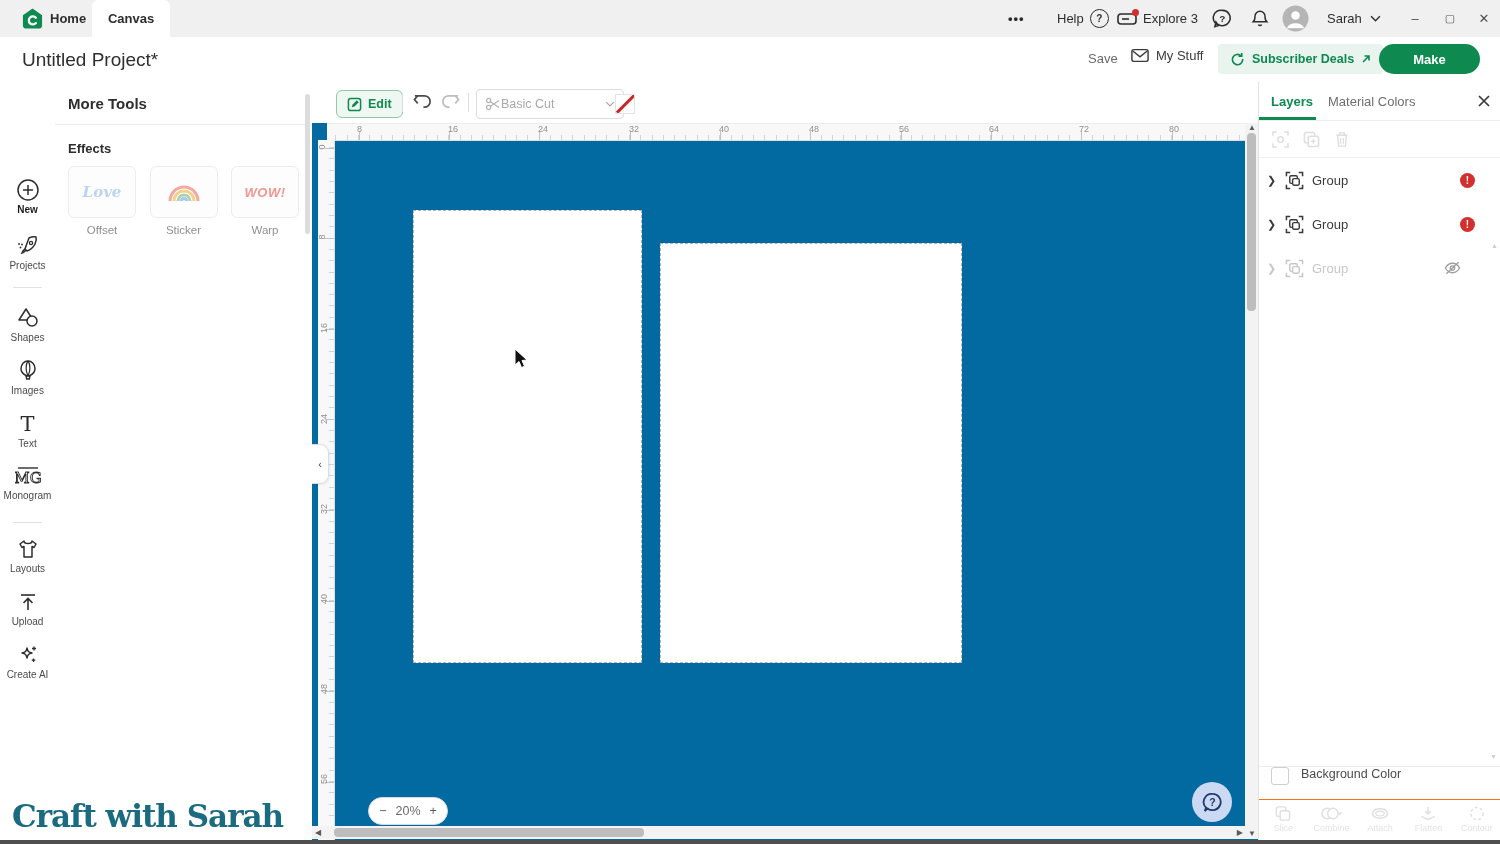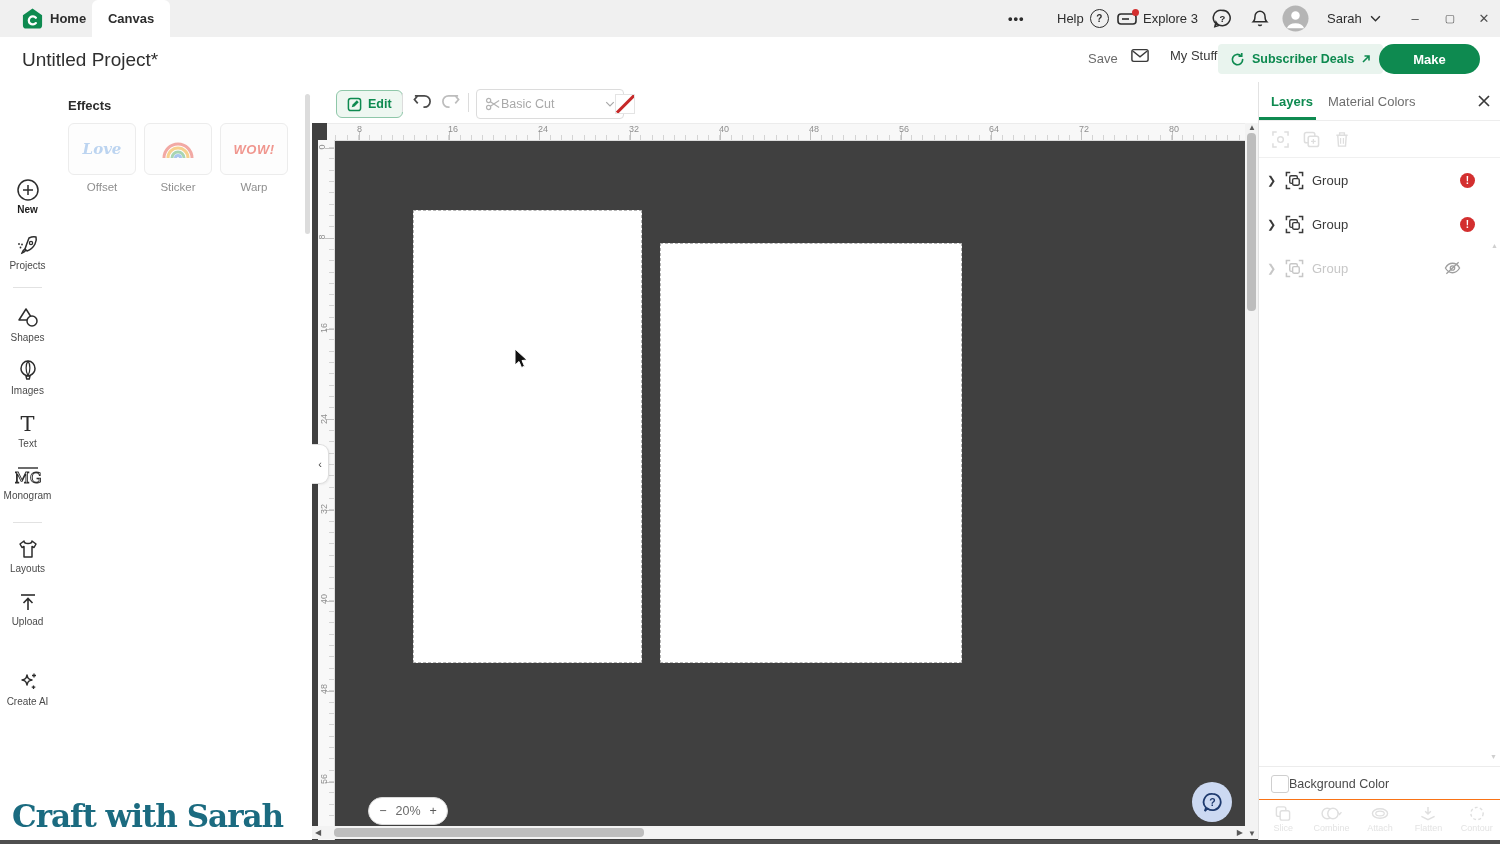--- a/index.html
+++ b/index.html
@@ -21,29 +21,29 @@
         border-radius:16px;font-size:13px;font-weight:bold;font-family:inherit;cursor:pointer;}
   
   .rail{position:absolute;left:0;top:82px;width:55px;height:762px;background:#fff;border-right:1px solid #e6e6e6;}
   .rail-item{position:absolute;left:0;width:55px;text-align:center;cursor:pointer;}
   .rail-item .lbl{display:block;font-size:10px;color:#4a4a4a;margin-top:2px;}
   .rail-div{position:absolute;left:13px;width:29px;border-top:1px solid #e2e2e2;}
   
   .panel{position:absolute;left:55px;top:82px;width:257px;height:762px;background:#fff;border-right:1px solid #e2e2e2;}
   .panel h2{margin:0;padding:13px 13px 12px;font-size:15px;font-weight:bold;border-bottom:1px solid #ececec;}
   .effects-title{padding:16px 13px 10px;font-size:13px;font-weight:bold;}
-  .cards{display:flex;gap:8px;padding:0 13px;}
+  .cards{display:flex;gap:8px;padding:0 13px;justify-content:space-between;}
   .card{width:68px;text-align:center;cursor:pointer;}
   .card .thumb{width:66px;height:50px;border:1px solid #ececec;border-radius:6px;background:#fdfdfd;
                display:flex;align-items:center;justify-content:center;overflow:hidden;}
   .card .clbl{display:block;font-size:11.5px;color:#8f8f8f;margin-top:6px;}
   .love{font-family:"DejaVu Serif",serif;font-style:italic;font-weight:bold;font-size:15px;color:#bcd4f0;}
   .wow{font-style:italic;font-weight:bold;font-size:13px;color:#f0968e;letter-spacing:.5px;}
   
-  .canvas{position:absolute;left:312px;top:82px;width:946px;height:762px;background:#404040;overflow:hidden;}
+  .canvas{position:absolute;left:312px;top:82px;width:946px;height:762px;background:#0369a1;overflow:hidden;}
   .ctoolbar{position:absolute;left:0;top:0;width:946px;height:41px;background:#fff;}
   .editbtn{position:absolute;left:24px;top:8px;height:26px;padding:0 10px;display:flex;align-items:center;gap:6px;
            background:#eef7f1;border:1px solid #8fc7a9;border-radius:6px;color:#0e8a50;font-size:12.5px;font-weight:bold;cursor:pointer;}
   .vsep{position:absolute;top:11px;width:1px;height:19px;background:#dcdcdc;}
   .matdrop{position:absolute;left:164px;top:7px;width:130px;height:28px;border:1px solid #dcdcdc;border-radius:4px;
            display:flex;align-items:center;padding:0 8px;color:#a9a9a9;font-size:12.5px;cursor:default;background:#fff;}
   .swatch{position:absolute;left:303px;top:12px;width:18px;height:18px;background:#fff;border:1px solid #e4e4e4;overflow:hidden;cursor:pointer;}
   .swatch::after{content:"";position:absolute;left:-3px;top:7px;width:26px;height:2.5px;background:#c62828;transform:rotate(-45deg);}
   
   .hruler{position:absolute;left:0;top:41px;width:931px;height:16px;background:#f8f8f8;border-bottom:1px solid #dedede;border-top:1px solid #ececec;}
@@ -79,21 +79,21 @@
   .rtab{position:absolute;top:0;height:38px;display:flex;align-items:center;font-size:13px;cursor:pointer;}
   .runderline{position:absolute;left:0;top:35px;width:57px;height:3px;background:#0e8a50;}
   .licons{position:relative;height:36px;border-bottom:1px solid #f0f0f0;}
   .lrow{position:relative;height:44px;display:flex;align-items:center;gap:8px;padding-left:8px;cursor:pointer;}
   .lrow .chev{color:#3a3a3a;font-size:11px;width:10px;}
   .lrow .lname{font-size:13px;color:#3a3a3a;}
   .lrow.hidden-row .chev,.lrow.hidden-row .lname{color:#c7c7c7;}
   .badge{position:absolute;right:26px;width:15px;height:15px;border-radius:50%;background:#d32f2f;color:#fff;
          font-size:10px;font-weight:bold;display:flex;align-items:center;justify-content:center;}
   .bgrow{position:absolute;left:0;bottom:44px;width:242px;height:34px;border-top:1px solid #ececec;
-         display:flex;align-items:center;padding-left:12px;box-sizing:border-box;}
+         display:flex;gap:12px;padding-left:12px;box-sizing:border-box;}
   .checkbox{width:16px;height:16px;background:#fff;border:1.5px solid #cfcfcf;border-radius:3px;cursor:pointer;}
   .bglabel{font-size:12.5px;color:#4a4a4a;}
   .btoolbar{position:absolute;left:0;bottom:0;width:242px;height:44px;border-top:1px solid #f97316;display:flex;}
   .btool{flex:1;text-align:center;padding-top:5px;color:#dfdfdf;cursor:default;}
   .btool .blbl{display:block;font-size:9px;color:#e3e3e3;margin-top:1px;}
   .watermark{position:absolute;left:12px;top:798px;font-family:"DejaVu Serif",serif;font-weight:bold;
              font-size:31px;color:#1b6b80;letter-spacing:-1px;z-index:5;}
   .bottomstrip{position:absolute;left:0;top:840px;width:1500px;height:4px;background:#4f4f4f;}
   svg{display:block;}
 </style>
@@ -165,21 +165,21 @@
         <span>▢</span>
       </div>
     <div class="tb-ico" style="left:1474px;width:20px;font-size:13px;color:#4f4f4f;">
         <span>✕</span>
       </div>
   </div>
 
   <div class="header">
     <div class="abs" style="left:22px;top:12px;font-size:19px;color:#2f2f2f;">Untitled Project*</div>
     <div class="abs" style="left:1088px;top:14px;font-size:13px;color:#6b6b6b;cursor:pointer;">Save</div>
-    <div class="abs" style="left:1131px;top:11px;display:flex;align-items:center;gap:21px;font-size:13px;color:#3a3a3a;cursor:pointer;">
+    <div class="abs" style="left:1131px;top:11px;display:flex;align-items:center;gap:7px;font-size:13px;color:#3a3a3a;cursor:pointer;">
       <svg width="18" height="15" viewBox="0 0 20 16">
           <rect x="1" y="1.5" width="18" height="13" rx="2" fill="none" stroke="#3a3a3a" stroke-width="1.6"></rect>
           <path d="M2 3 l8 6.5 8-6.5" fill="none" stroke="#3a3a3a" stroke-width="1.6"></path>
         </svg>
       <span>My Stuff</span>
     </div>
     <div class="pill">
       <svg width="15" height="15" viewBox="0 0 16 16">
           <path d="M13.5 8 a5.5 5.5 0 1 1 -1.8-4" fill="none" stroke="#0e8a50" stroke-width="1.8" stroke-linecap="round"></path>
           <path d="M12.5 1 v3.4 h-3.4" fill="none" stroke="#0e8a50" stroke-width="1.8"></path>
@@ -243,31 +243,32 @@
         </svg>
       <span class="lbl">Layouts</span>
     </div>
     <div class="rail-item" style="top:508px;">
       <svg width="24" height="24" viewBox="0 0 24 24" style="margin:0 auto;">
           <path d="M5 5 h14" stroke="#2d2d2d" stroke-width="1.6"></path>
           <path d="M12 20 V9 M7.5 13 L12 8.5 16.5 13" fill="none" stroke="#2d2d2d" stroke-width="1.6"></path>
         </svg>
       <span class="lbl">Upload</span>
     </div>
-    <div class="rail-item" style="top:588px;">
+    <div class="rail-item" style="top:561px;">
       <svg width="24" height="24" viewBox="0 0 24 24" style="margin:0 auto;">
           <path d="M11 5 c.8 3.5 1.5 4.2 5 5 -3.5.8-4.2 1.5-5 5 -.8-3.5-1.5-4.2-5-5 3.5-.8 4.2-1.5 5-5Z" fill="none" stroke="#2d2d2d" stroke-width="1.4" stroke-linejoin="round"></path>
           <path d="M18 3.5 v4 M16 5.5 h4" stroke="#2d2d2d" stroke-width="1.3"></path>
           <path d="M17.5 15.5 v3.5 M15.7 17.2 h3.6" stroke="#2d2d2d" stroke-width="1.3"></path>
         </svg>
       <span class="lbl">Create AI</span>
     </div>
   </div>
 
   <div class="panel">
+    <h2>More Tools</h2>
     <div class="effects-title">Effects</div>
     <div class="cards">
       <div class="card">
         <div class="thumb">
             <span class="love">Love</span>
           </div>
         <span class="clbl">Offset</span>
       </div>
       <div class="card">
         <div class="thumb">

